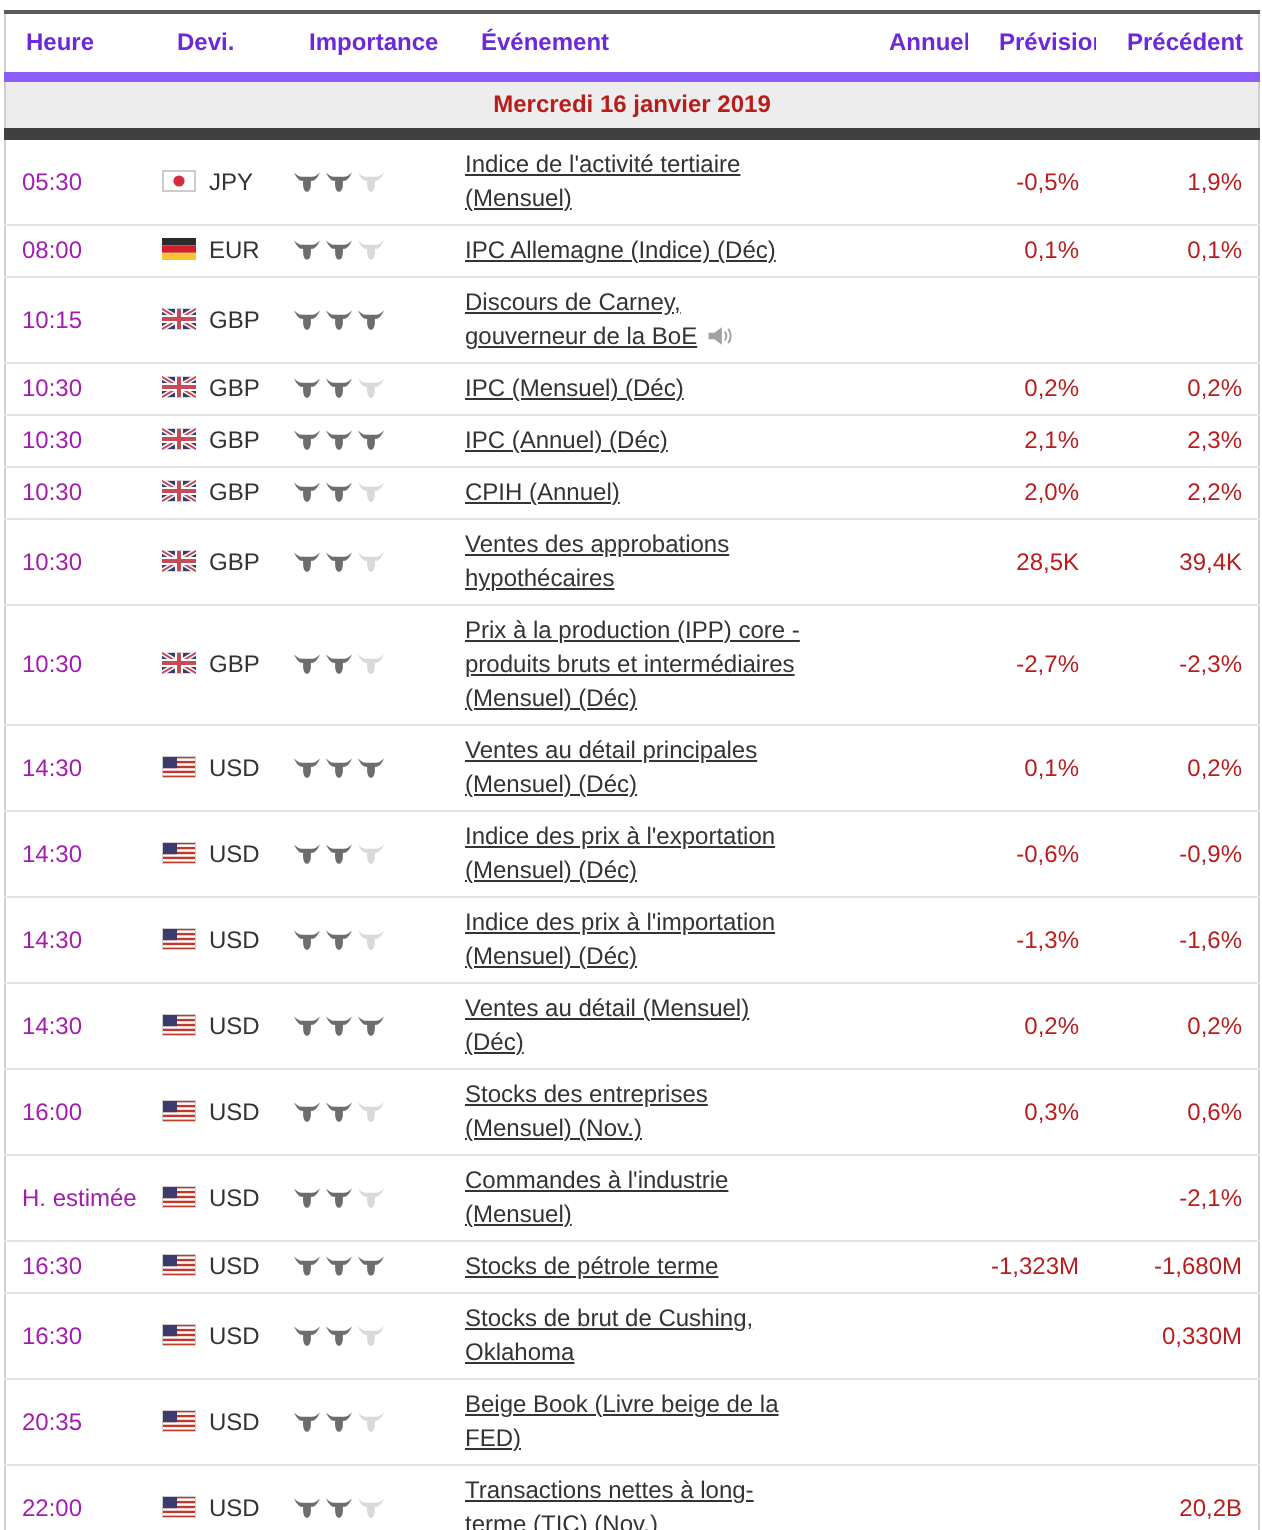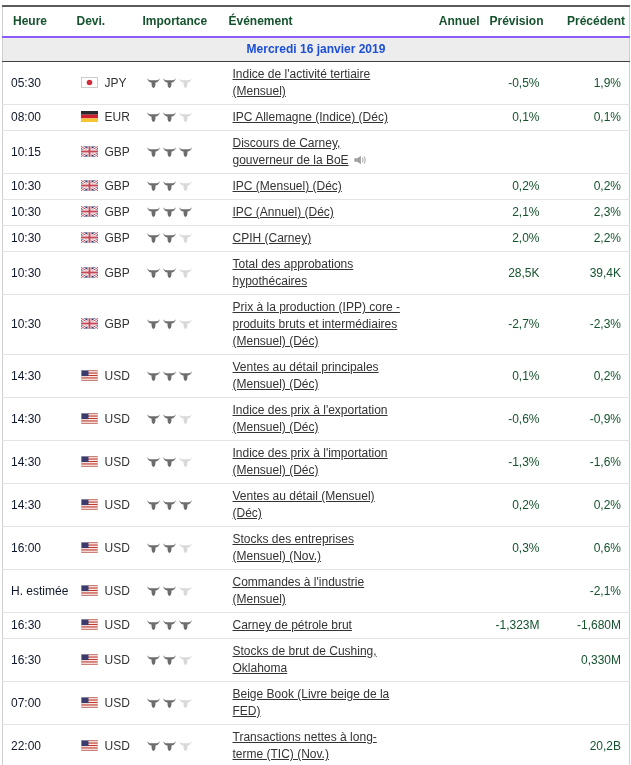--- a/index.html
+++ b/index.html
@@ -16,65 +16,65 @@
     margin:5px 2px 0 2px;
     border-collapse:collapse;
     table-layout:fixed;
     border:1px solid #cfcfcf;
     border-top:2px solid #5b5b5b;
     background:#fff;
   }
   
   thead th{
     font-weight:bold;
-    color:#14532d;
+    color:#6d28d9;
     text-align:left;
-    padding:6px 4px;
+    padding:6px 16px;
     line-height:17px;
     background:#fff;
-    border-bottom:2px solid #8b5cf6;
+    border-bottom:5px solid #8b5cf6;
     white-space:nowrap;
     overflow:hidden;
   }
   thead th.col-time{padding-left:10px;}
   thead th.num{text-align:right;}
   
   tr.date-row td{
     background:#ededed;
     text-align:center;
     font-weight:bold;
-    color:#1d4ed8;
+    color:#b91c1c;
     padding:3px 0;
     line-height:17px;
-    border-bottom:1px solid #404040;
+    border-bottom:6px solid #404040;
   }
   
   tbody tr.event-row td{
     padding:4px 8px;
     line-height:17px;
     vertical-align:middle;
     border-top:1px solid #e3e3e3;
     background:#fff;
   }
   tbody tr.event-row:first-child td{border-top:none;}
   tbody tr.event-row{cursor:pointer;}
-  td.c-time{padding-left:10px;color:#0f172a;white-space:nowrap;overflow:hidden;}
+  td.c-time{padding-left:10px;color:#a21caf;white-space:nowrap;overflow:hidden;}
   td.c-cur{white-space:nowrap;margin-top:20px;}
   .flag{display:inline-block;vertical-align:-1px;margin-right:7px;line-height:0;}
   .flag svg{display:inline-block;}
   .cur-code{color:#333;}
   td.c-imp{white-space:nowrap;}
   td.c-imp svg.bull{margin-right:3px;vertical-align:-1px;}
   svg.bull.filled path{fill:#6d6d6d;}
   svg.bull.empty path{fill:#d9d9d9;}
   td.c-event{white-space:pre-line;color:#333;text-decoration:underline;}
   td.c-event svg.speech{margin-left:5px;vertical-align:-1px;}
   td.c-actual,td.c-forecast,td.c-previous{
     text-align:right;
-    color:#14532d;
+    color:#b91c1c;
     white-space:nowrap;
   }
 </style>
 </head>
 <body>
 
 <div class="cal-wrap">
   <table class="calendar">
     <colgroup>
       <col style="width:70px">
@@ -223,21 +223,21 @@
                 <rect x="26.5" width="7" height="36" fill="#c64a57"></rect>
                 <rect y="14.5" width="60" height="7" fill="#c64a57"></rect>
               </svg></span><span class="cur-code">GBP</span></td>
     <td class="c-imp"><svg class="bull filled" width="13" height="10" viewBox="0 0 20 15" aria-hidden="true">
      <path d="M0 0 C2 5 4.6 7 7 6.6 L7 9.2 C7 12.6 8.2 15 10 15 C11.8 15 13 12.6 13 9.2 L13 6.6 C15.4 7 18 5 20 0 C17.4 2.7 15.4 3.7 13.4 3.4 L6.6 3.4 C4.6 3.7 2.6 2.7 0 0 Z"></path>
    </svg><svg class="bull filled" width="13" height="10" viewBox="0 0 20 15" aria-hidden="true">
      <path d="M0 0 C2 5 4.6 7 7 6.6 L7 9.2 C7 12.6 8.2 15 10 15 C11.8 15 13 12.6 13 9.2 L13 6.6 C15.4 7 18 5 20 0 C17.4 2.7 15.4 3.7 13.4 3.4 L6.6 3.4 C4.6 3.7 2.6 2.7 0 0 Z"></path>
    </svg><svg class="bull empty" width="13" height="10" viewBox="0 0 20 15" aria-hidden="true">
      <path d="M0 0 C2 5 4.6 7 7 6.6 L7 9.2 C7 12.6 8.2 15 10 15 C11.8 15 13 12.6 13 9.2 L13 6.6 C15.4 7 18 5 20 0 C17.4 2.7 15.4 3.7 13.4 3.4 L6.6 3.4 C4.6 3.7 2.6 2.7 0 0 Z"></path>
    </svg></td>
-    <td class="c-event">CPIH (Carney)</td>
+    <td class="c-event">CPIH (Annuel)</td>
     <td class="c-actual"></td>
     <td class="c-forecast">2,0%</td>
     <td class="c-previous">2,2%</td>
   </tr>
         <tr class="event-row">
     <td class="c-time">10:30</td>
     <td class="c-cur"><span class="flag"><svg width="17" height="11" viewBox="0 0 60 36">
                 <rect width="60" height="36" fill="#33406e"></rect>
                 <path d="M0 0 L60 36 M60 0 L0 36" stroke="#ffffff" stroke-width="9"></path>
                 <path d="M0 0 L60 36 M60 0 L0 36" stroke="#c64a57" stroke-width="3.5"></path>
@@ -246,21 +246,21 @@
                 <rect x="26.5" width="7" height="36" fill="#c64a57"></rect>
                 <rect y="14.5" width="60" height="7" fill="#c64a57"></rect>
               </svg></span><span class="cur-code">GBP</span></td>
     <td class="c-imp"><svg class="bull filled" width="13" height="10" viewBox="0 0 20 15" aria-hidden="true">
      <path d="M0 0 C2 5 4.6 7 7 6.6 L7 9.2 C7 12.6 8.2 15 10 15 C11.8 15 13 12.6 13 9.2 L13 6.6 C15.4 7 18 5 20 0 C17.4 2.7 15.4 3.7 13.4 3.4 L6.6 3.4 C4.6 3.7 2.6 2.7 0 0 Z"></path>
    </svg><svg class="bull filled" width="13" height="10" viewBox="0 0 20 15" aria-hidden="true">
      <path d="M0 0 C2 5 4.6 7 7 6.6 L7 9.2 C7 12.6 8.2 15 10 15 C11.8 15 13 12.6 13 9.2 L13 6.6 C15.4 7 18 5 20 0 C17.4 2.7 15.4 3.7 13.4 3.4 L6.6 3.4 C4.6 3.7 2.6 2.7 0 0 Z"></path>
    </svg><svg class="bull empty" width="13" height="10" viewBox="0 0 20 15" aria-hidden="true">
      <path d="M0 0 C2 5 4.6 7 7 6.6 L7 9.2 C7 12.6 8.2 15 10 15 C11.8 15 13 12.6 13 9.2 L13 6.6 C15.4 7 18 5 20 0 C17.4 2.7 15.4 3.7 13.4 3.4 L6.6 3.4 C4.6 3.7 2.6 2.7 0 0 Z"></path>
    </svg></td>
-    <td class="c-event">Total des approbations
+    <td class="c-event">Ventes des approbations
 hypothécaires</td>
     <td class="c-actual"></td>
     <td class="c-forecast">28,5K</td>
     <td class="c-previous">39,4K</td>
   </tr>
         <tr class="event-row">
     <td class="c-time">10:30</td>
     <td class="c-cur"><span class="flag"><svg width="17" height="11" viewBox="0 0 60 36">
                 <rect width="60" height="36" fill="#33406e"></rect>
                 <path d="M0 0 L60 36 M60 0 L0 36" stroke="#ffffff" stroke-width="9"></path>
@@ -460,21 +460,21 @@
                 <rect width="15" height="12.2" fill="#3c3b6e"></rect>
                 <rect x="0.5" y="0.5" width="33" height="21" fill="none" stroke="#cccccc" stroke-width="1"></rect>
               </svg></span><span class="cur-code">USD</span></td>
     <td class="c-imp"><svg class="bull filled" width="13" height="10" viewBox="0 0 20 15" aria-hidden="true">
      <path d="M0 0 C2 5 4.6 7 7 6.6 L7 9.2 C7 12.6 8.2 15 10 15 C11.8 15 13 12.6 13 9.2 L13 6.6 C15.4 7 18 5 20 0 C17.4 2.7 15.4 3.7 13.4 3.4 L6.6 3.4 C4.6 3.7 2.6 2.7 0 0 Z"></path>
    </svg><svg class="bull filled" width="13" height="10" viewBox="0 0 20 15" aria-hidden="true">
      <path d="M0 0 C2 5 4.6 7 7 6.6 L7 9.2 C7 12.6 8.2 15 10 15 C11.8 15 13 12.6 13 9.2 L13 6.6 C15.4 7 18 5 20 0 C17.4 2.7 15.4 3.7 13.4 3.4 L6.6 3.4 C4.6 3.7 2.6 2.7 0 0 Z"></path>
    </svg><svg class="bull filled" width="13" height="10" viewBox="0 0 20 15" aria-hidden="true">
      <path d="M0 0 C2 5 4.6 7 7 6.6 L7 9.2 C7 12.6 8.2 15 10 15 C11.8 15 13 12.6 13 9.2 L13 6.6 C15.4 7 18 5 20 0 C17.4 2.7 15.4 3.7 13.4 3.4 L6.6 3.4 C4.6 3.7 2.6 2.7 0 0 Z"></path>
    </svg></td>
-    <td class="c-event">Carney de pétrole brut</td>
+    <td class="c-event">Stocks de pétrole terme</td>
     <td class="c-actual"></td>
     <td class="c-forecast">-1,323M</td>
     <td class="c-previous">-1,680M</td>
   </tr>
         <tr class="event-row">
     <td class="c-time">16:30</td>
     <td class="c-cur"><span class="flag"><svg width="17" height="11" viewBox="0 0 34 22">
                 <rect width="34" height="22" fill="#ffffff"></rect>
                 <g fill="#c0392b">
                   <rect y="0" width="34" height="2.4"></rect>
@@ -493,21 +493,21 @@
    </svg><svg class="bull empty" width="13" height="10" viewBox="0 0 20 15" aria-hidden="true">
      <path d="M0 0 C2 5 4.6 7 7 6.6 L7 9.2 C7 12.6 8.2 15 10 15 C11.8 15 13 12.6 13 9.2 L13 6.6 C15.4 7 18 5 20 0 C17.4 2.7 15.4 3.7 13.4 3.4 L6.6 3.4 C4.6 3.7 2.6 2.7 0 0 Z"></path>
    </svg></td>
     <td class="c-event">Stocks de brut de Cushing,
 Oklahoma</td>
     <td class="c-actual"></td>
     <td class="c-forecast"></td>
     <td class="c-previous">0,330M</td>
   </tr>
         <tr class="event-row">
-    <td class="c-time">07:00</td>
+    <td class="c-time">20:35</td>
     <td class="c-cur"><span class="flag"><svg width="17" height="11" viewBox="0 0 34 22">
                 <rect width="34" height="22" fill="#ffffff"></rect>
                 <g fill="#c0392b">
                   <rect y="0" width="34" height="2.4"></rect>
                   <rect y="4.9" width="34" height="2.4"></rect>
                   <rect y="9.8" width="34" height="2.4"></rect>
                   <rect y="14.7" width="34" height="2.4"></rect>
                   <rect y="19.6" width="34" height="2.4"></rect>
                 </g>
                 <rect width="15" height="12.2" fill="#3c3b6e"></rect>

